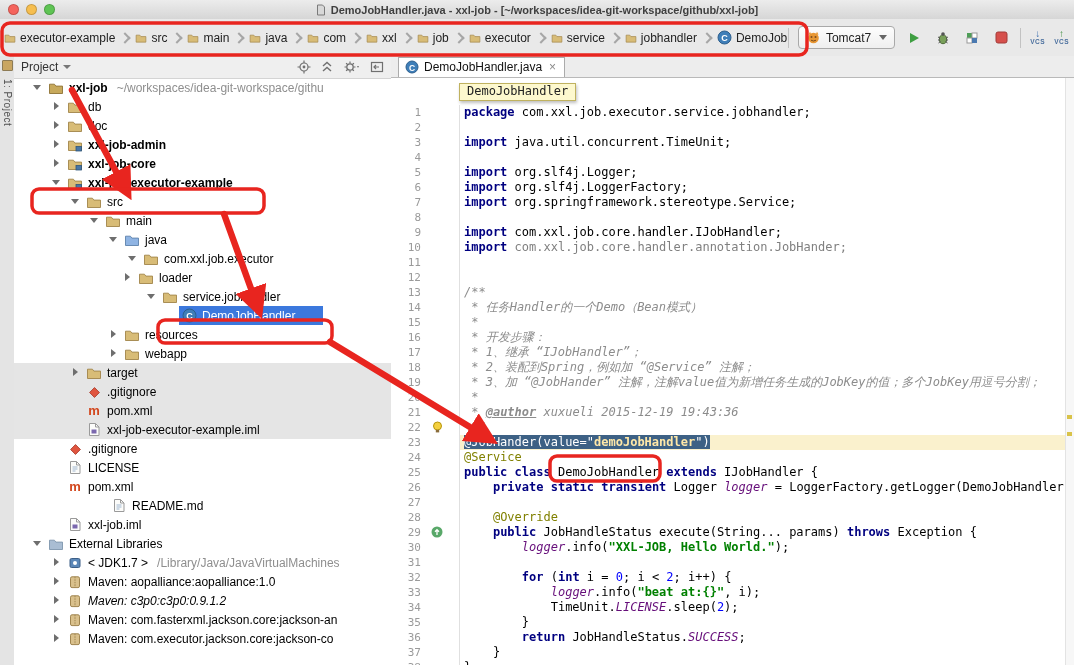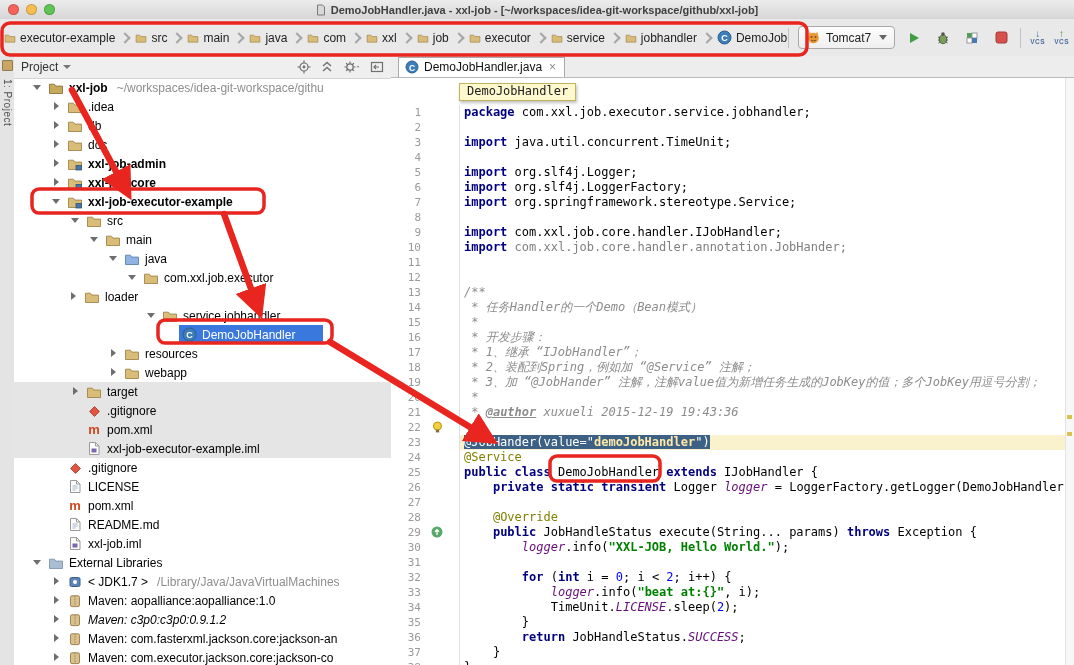--- a/index.html
+++ b/index.html
@@ -313,31 +313,20 @@
           <span class="tsuffix">~/workspaces/idea-git-workspace/githu</span>
         </div>
         <div class="trow" style="padding-left: 37px;">
           <span class="chev closed"></span>
           <span class="selspan">
             <span class="ticon">
               <svg width="16" height="16" viewBox="0 0 16 16">
                 <path d="M1.5 4.2 h4.9 l1.5 1.9 h6.6 v7.4 H1.5 z" fill="#D8BC77" stroke="#A1854A" stroke-width="0.9"></path>
               </svg>
             </span>
-            <span class="tlabel">.idea</span>
-          </span>
-        </div>
-        <div class="trow" style="padding-left: 37px;">
-          <span class="chev closed"></span>
-          <span class="selspan">
-            <span class="ticon">
-              <svg width="16" height="16" viewBox="0 0 16 16">
-                <path d="M1.5 4.2 h4.9 l1.5 1.9 h6.6 v7.4 H1.5 z" fill="#D8BC77" stroke="#A1854A" stroke-width="0.9"></path>
-              </svg>
-            </span>
             <span class="tlabel">db</span>
           </span>
         </div>
         <div class="trow" style="padding-left: 37px;">
           <span class="chev closed"></span>
           <span class="selspan">
             <span class="ticon">
               <svg width="16" height="16" viewBox="0 0 16 16">
                 <path d="M1.5 4.2 h4.9 l1.5 1.9 h6.6 v7.4 H1.5 z" fill="#D8BC77" stroke="#A1854A" stroke-width="0.9"></path>
               </svg>
@@ -418,21 +407,21 @@
           <span class="chev open"></span>
           <span class="selspan">
             <span class="ticon">
               <svg width="16" height="16" viewBox="0 0 16 16">
                 <path d="M1.5 4.2 h4.9 l1.5 1.9 h6.6 v7.4 H1.5 z" fill="#D8BC77" stroke="#A1854A" stroke-width="0.9"></path>
               </svg>
             </span>
             <span class="tlabel">com.xxl.job.executor</span>
           </span>
         </div>
-        <div class="trow" style="padding-left: 54px;">
+        <div class="trow" style="padding-left: 108px;">
           <span class="chev closed"></span>
           <span class="selspan">
             <span class="ticon">
               <svg width="16" height="16" viewBox="0 0 16 16">
                 <path d="M1.5 4.2 h4.9 l1.5 1.9 h6.6 v7.4 H1.5 z" fill="#D8BC77" stroke="#A1854A" stroke-width="0.9"></path>
               </svg>
             </span>
             <span class="tlabel">loader</span>
           </span>
         </div>
@@ -551,21 +540,21 @@
         </div>
         <div class="trow" style="padding-left: 37px;">
           <span class="chev none"></span>
           <span class="selspan">
             <span class="ticon">
               <span class="mico">m</span>
             </span>
             <span class="tlabel">pom.xml</span>
           </span>
         </div>
-        <div class="trow" style="padding-left: 37px;">
+        <div class="trow" style="padding-left: 37px; gap: 44px;">
           <span class="chev none"></span>
           <span class="selspan">
             <span class="ticon">
               <svg width="13" height="15">
                 <path d="M1.5 1.5 h6 l3.5 3.5 v8.5 h-9.5 z" fill="#FCFCFA" stroke="#9A9A9A"></path>
                 <path d="M7.5 1.5 v3.5 h3.5" fill="none" stroke="#9A9A9A"></path>
                 <path d="M3.5 7 h5 M3.5 9 h5 M3.5 11 h3" stroke="#9FB6CF" stroke-width="1"></path>
               </svg>
             </span>
             <span class="tlabel">README.md</span>

